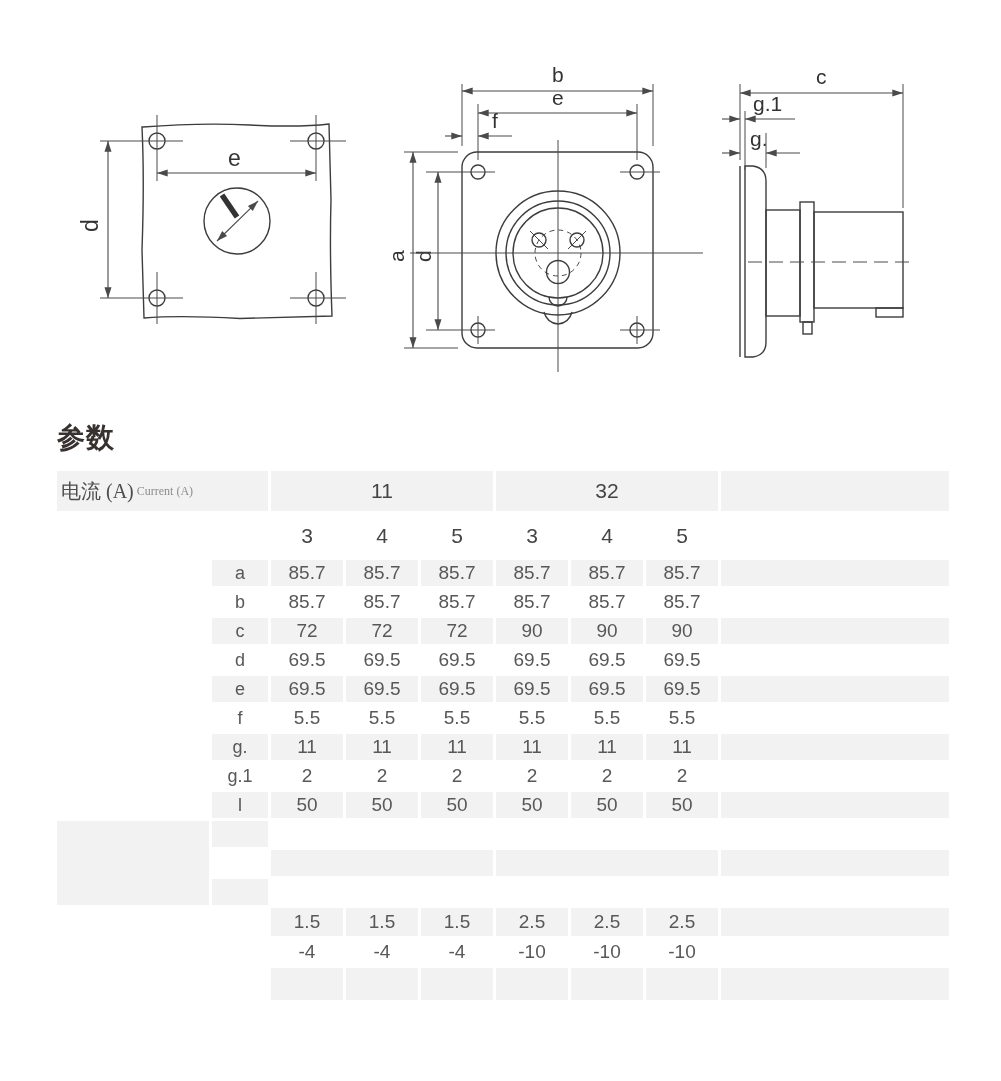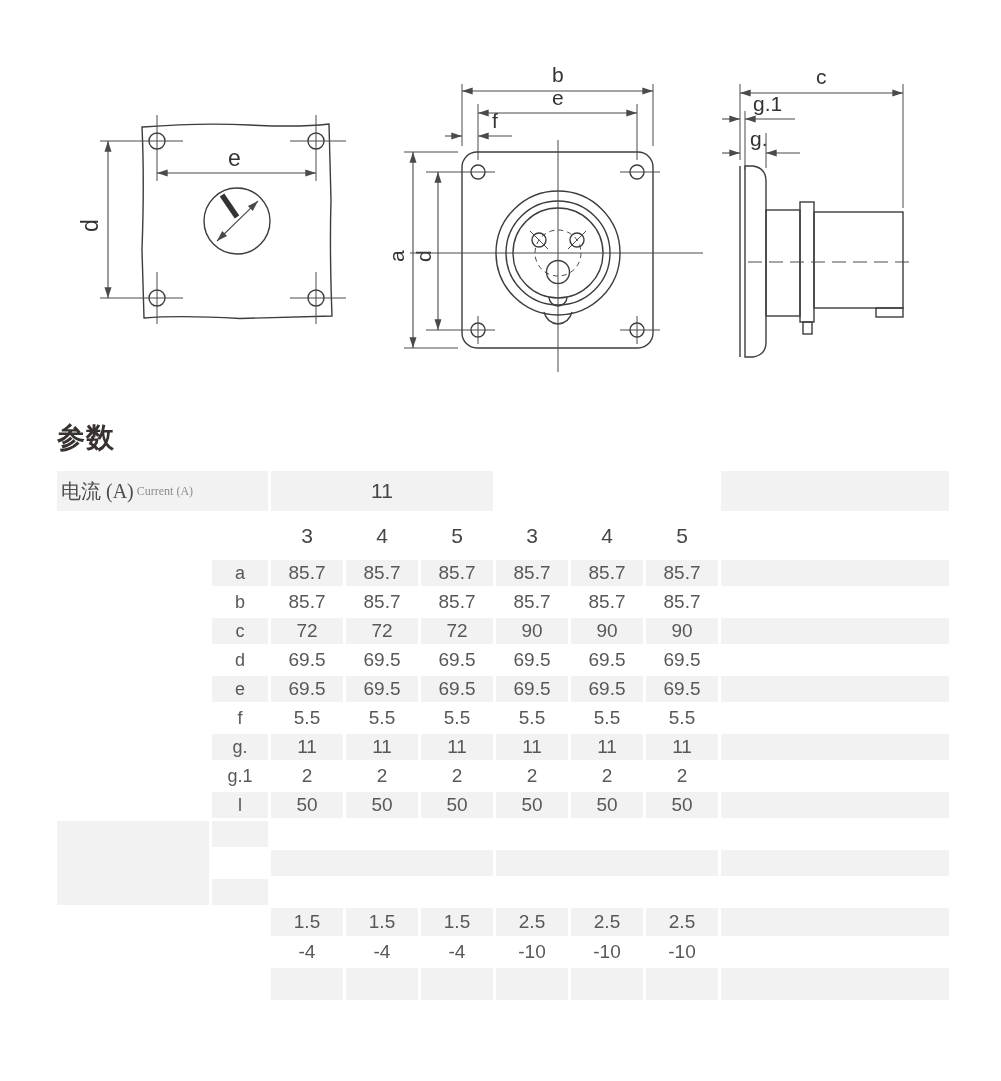--- a/index.html
+++ b/index.html
@@ -150,20 +150,21 @@
 
 <div id="page-title">参数</div>
 
 <div id="param-table">
 
   <div class="g rowlab" style="grid-area:1/1/2/3">
     <span class="zh">电流 (A)</span>
     <span class="en">Current (A)</span>
   </div>
   <div class="g hd" style="grid-area:1/3/2/6">11</div>
+  <div class="g hd" style="grid-area:1/6/2/9">32</div>
   <div class="g" style="grid-area:1/9"></div>
 
   <div class="hd" style="grid-area:2/3">3</div>
   <div class="hd" style="grid-area:2/4">4</div>
   <div class="hd" style="grid-area:2/5">5</div>
   <div class="hd" style="grid-area:2/6">3</div>
   <div class="hd" style="grid-area:2/7">4</div>
   <div class="hd" style="grid-area:2/8">5</div>
 
   <div class="g" style="grid-area:12/1/15/2"></div>

